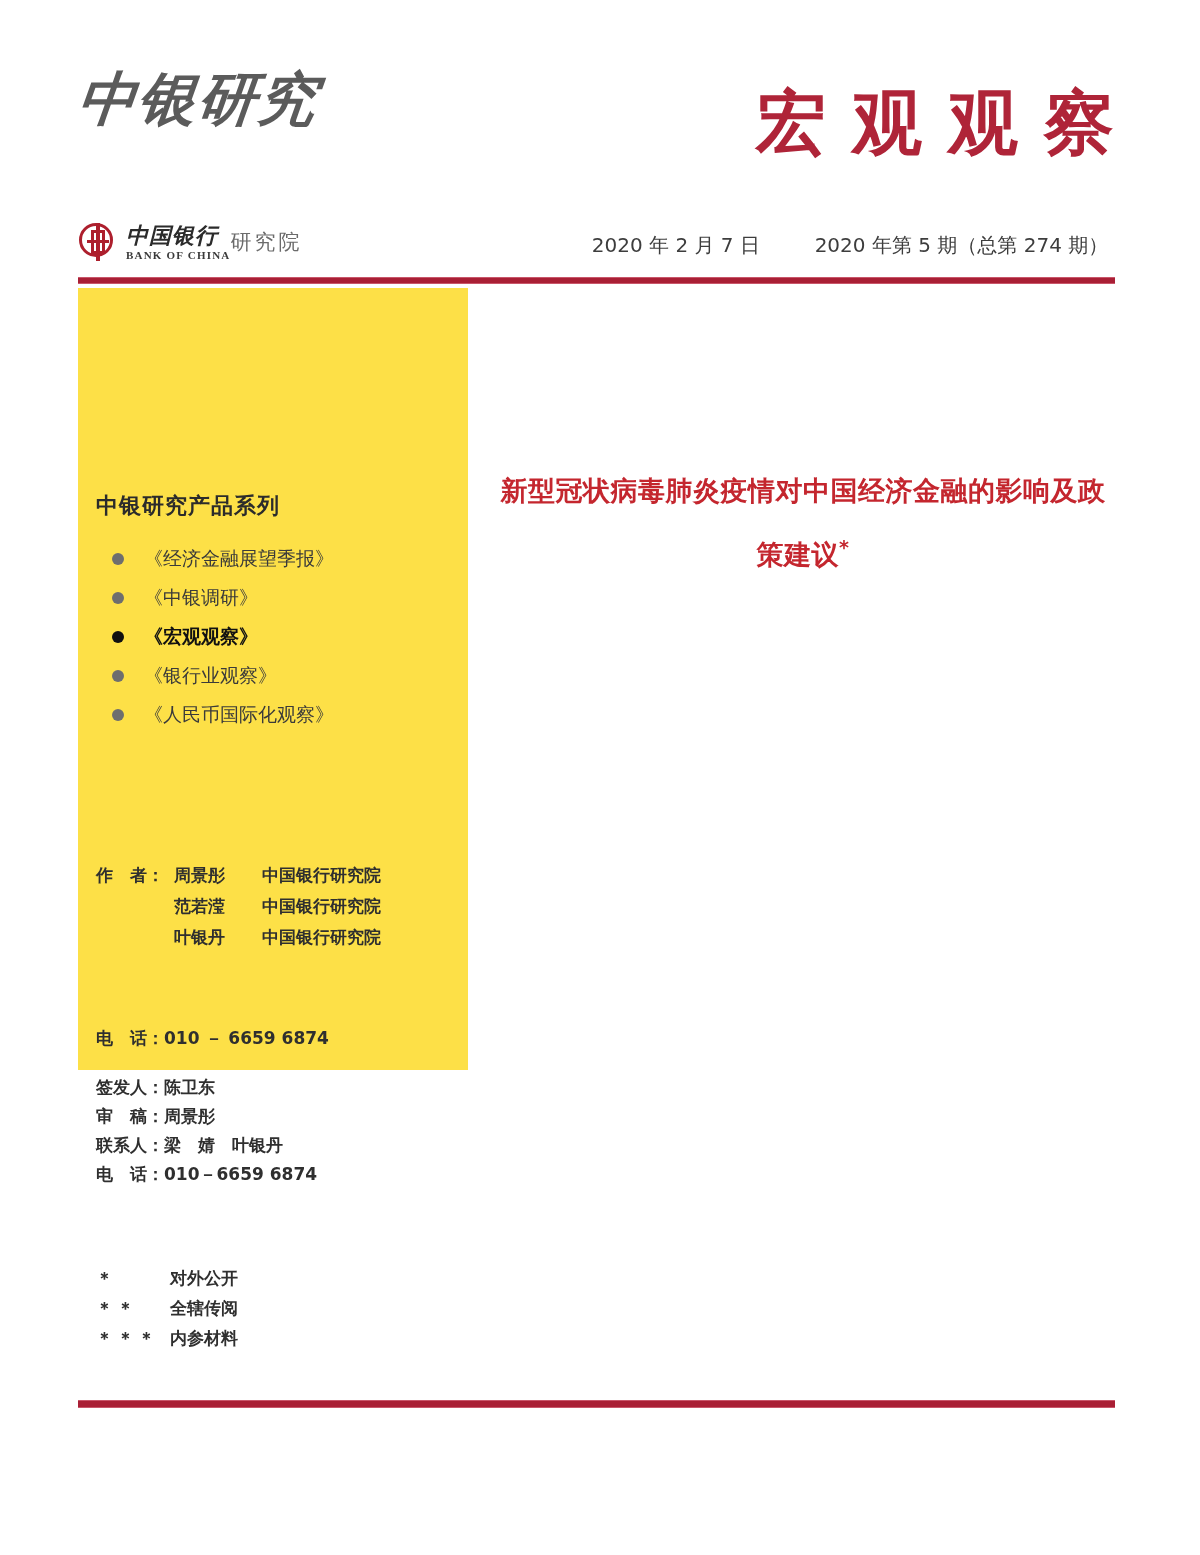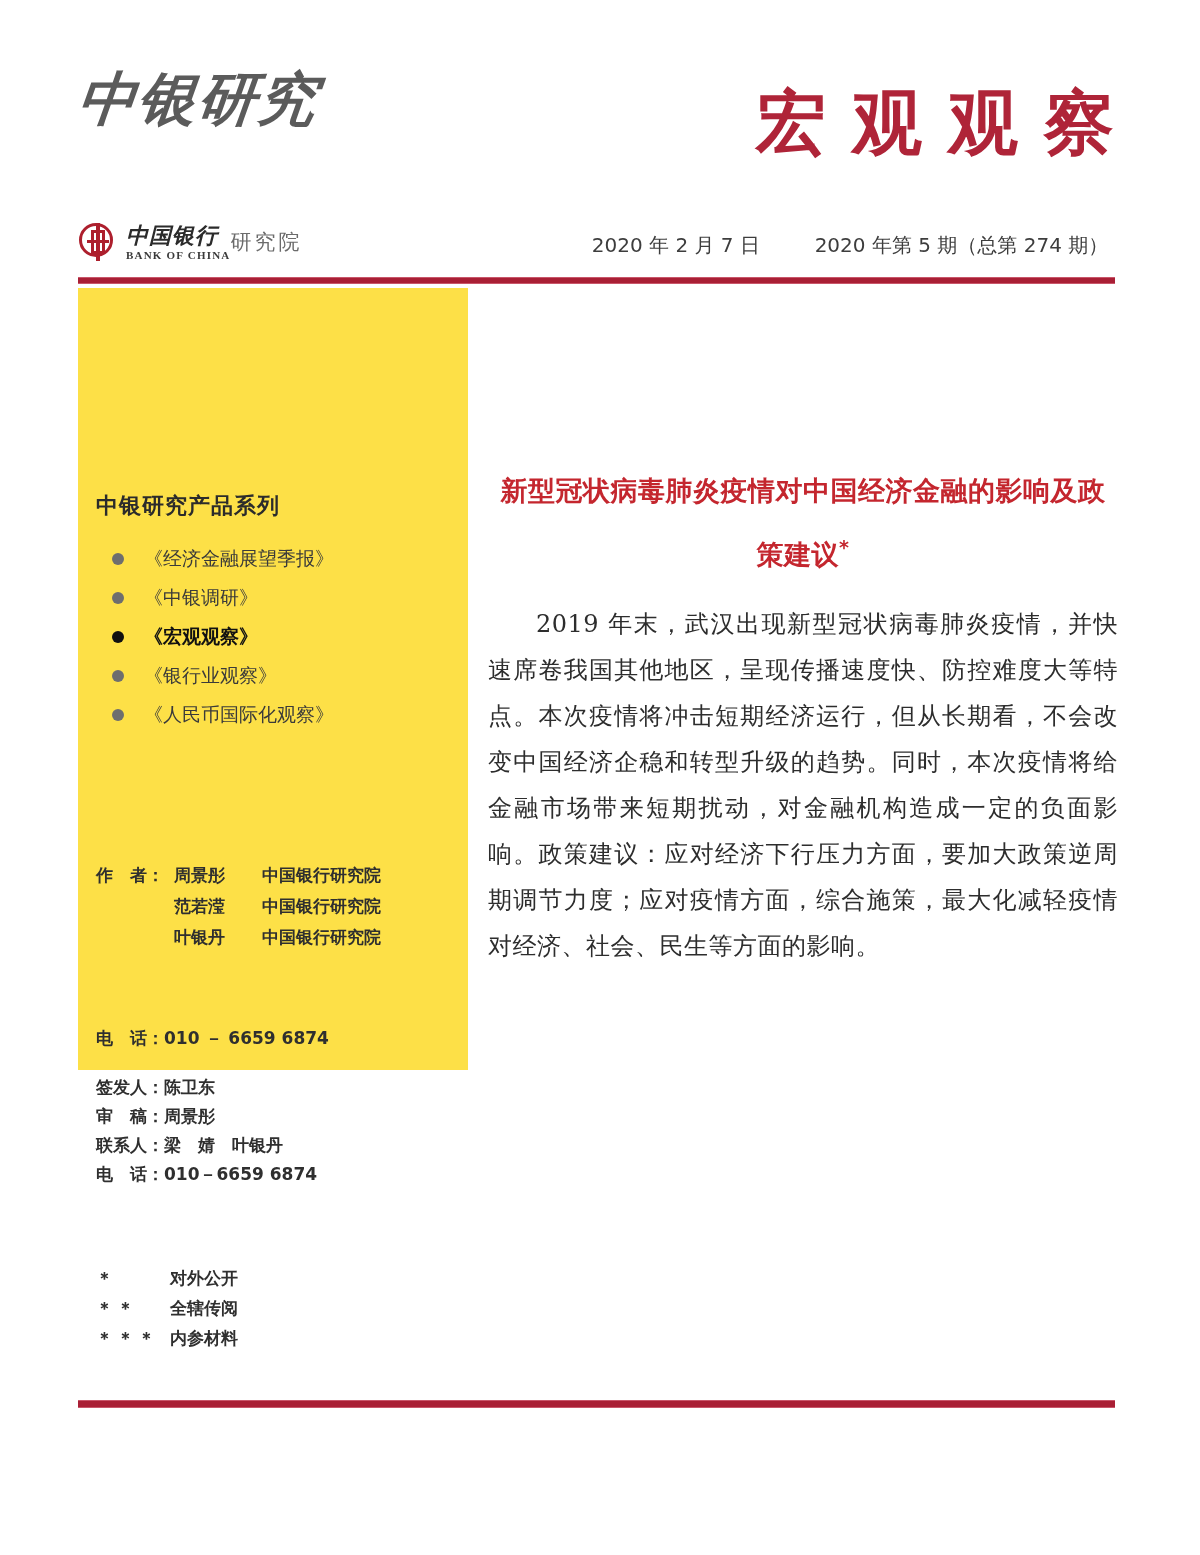--- a/index.html
+++ b/index.html
@@ -392,16 +392,15 @@
     </div>
     <div class="lg-row">
       <span class="lg-star">＊＊＊</span>
       <span class="lg-text">内参材料</span>
     </div>
   </div>
 </div>
 
 <div class="content">
   <h1 class="doc-title"><span>新型冠状病毒肺炎疫情对中国经济金融的影响及政策建议</span><span class="star">*</span></h1>
-  <p class="abstract">2019 年末，武汉出现新型冠状病毒肺炎疫情，并快速席卷我国其他地区，呈现传播速度快、防控难度大等特点。本次疫情将冲击短期经济运行，但从长期看，不会改变中国经济企稳和转型升级的趋势。同时，本次疫情将给金融市场带来短期扰动，对金融机构造成一定的负面影响。政策建议：应对经济下行压力方面，要加大政策逆周期调节力度；应对疫情方面，综合施策，最大化减轻疫情对经济、社会、民生等方面的影响。</p>
 </div>
 
 <div class="rule-bottom"></div>
 
 </body></html>

